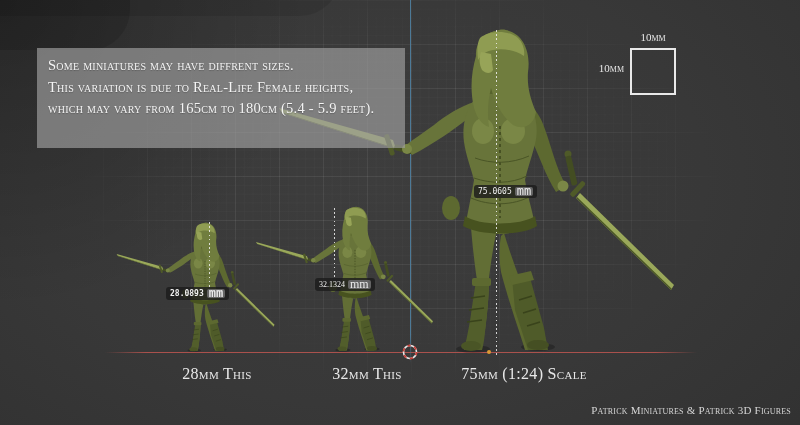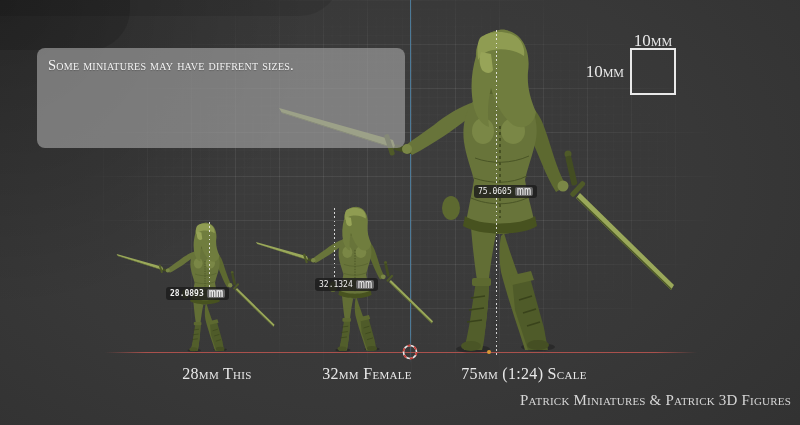--- a/index.html
+++ b/index.html
@@ -29,44 +29,44 @@
   .axis-x{position:absolute; left:105px; top:352px; width:592px; height:1px;
     background:linear-gradient(to right, rgba(190,85,80,0), rgba(190,85,80,0.85) 7%, rgba(190,85,80,0.85) 93%, rgba(190,85,80,0));}
   .axis-z{position:absolute; left:410px; top:0; width:1px; height:364px;
     background:linear-gradient(to bottom, rgba(78,125,156,0.95) 0%, rgba(78,125,156,0.95) 92%, rgba(78,125,156,0));}
   .origin-dot{position:absolute; left:487px; top:350px; width:4px; height:4px; border-radius:50%; background:#dd9a35;}
   
   .fig{position:absolute;}
   
   .info-box{
     position:absolute; left:37px; top:48px; width:368px; height:100px; box-sizing:border-box;
-    background:rgba(158,158,158,0.68); border-radius:8px; padding:7px 11px;
+    background:rgba(158,158,158,0.68); border-radius:0; padding:7px 11px;
     color:#f4f4f4; font-variant:small-caps; font-size:14.5px; line-height:21.5px;
     letter-spacing:0.25px; text-shadow:0 1px 1px rgba(0,0,0,0.25);
   }
   .info-box div{white-space:nowrap;}
   
   .meas-line{position:absolute; width:1px;
     background-image:repeating-linear-gradient(to bottom, rgba(240,240,240,0.85) 0 1.6px, transparent 1.6px 4.2px);}
   .meas-label{
     position:absolute; display:flex; align-items:center; gap:3px; height:13px;
     background:rgba(28,28,28,0.82); border-radius:3px; padding:0 4px;
     font-family:"DejaVu Sans Mono", monospace; font-size:8px; color:#f0f0f0; line-height:13px;
   }
   .meas-label .unit{background:#646464; color:#eaeaea; border-radius:2px; padding:0 2px; font-size:12px; line-height:9px;}
   
   .ref-square{position:absolute; left:630px; top:48px; width:42px; height:43px; border:2px solid #e9e9e9;}
-  .ref-label{position:absolute; color:#e8e8e8; font-variant:small-caps; font-size:17px;}
+  .ref-label{position:absolute; color:#e8e8e8; font-variant:small-caps; font-size:11px;}
   .ref-label.top{left:630px; top:31px; width:46px; text-align:center;}
   .ref-label.side{left:582px; top:62px; width:42px; text-align:right;}
   
   .caption{position:absolute; color:#e8e8e8; font-variant:small-caps; font-size:16px;
     transform:translateX(-50%); white-space:nowrap; letter-spacing:0.3px;}
-  .footer-credit{position:absolute; right:9px; top:392px; color:#d6d6d6; font-variant:small-caps;
-    font-size:15px; letter-spacing:0.2px;}
+  .footer-credit{position:absolute; right:9px; top:404px; color:#d6d6d6; font-variant:small-caps;
+    font-size:11px; letter-spacing:0.2px;}
   .cursor3d{position:absolute; left:399px; top:341px;}
 </style>
 </head>
 <body>
 
 <div class="viewport">
 
   <div class="layer grid"></div>
   <div class="shadow-rect a"></div>
   <div class="shadow-rect b"></div>
@@ -141,42 +141,44 @@
     </svg>
 
   <svg class="cursor3d" width="22" height="22">
     <circle cx="11" cy="11" r="6.5" fill="none" stroke="#e8e8e8" stroke-width="1.6"></circle>
     <circle cx="11" cy="11" r="6.5" fill="none" stroke="#c4403a" stroke-width="1.8" stroke-dasharray="3.4 3.4"></circle>
   </svg>
   <div class="origin-dot"></div>
 
   <div class="info-box">
     <div>Some miniatures may have diffrent sizes.</div>
+    <div>This variation is due to Real-Life Female heights,</div>
+    <div>which may vary from 165cm to 180cm (5.4 - 5.9 feet).</div>
   </div>
 
   <div class="meas-line" style="left:209px; top:222px; height:66px;"></div>
   <div class="meas-line" style="left:334px; top:208px; height:71px;"></div>
   <div class="meas-line" style="left:496px; top:30px; height:328px;"></div>
 
   <div class="meas-label" style="left:166px; top:287px;font-weight:bold;">
     <span>28.0893</span>
     <span class="unit">mm</span>
   </div>
-  <div class="meas-label" style="left:315px; top:278px;">
+  <div class="meas-label" style="left:315px; top:278px;font-family:Liberation Serif, serif;">
     <span>32.1324</span>
     <span class="unit">mm</span>
   </div>
   <div class="meas-label" style="left:474px; top:185px;">
     <span>75.0605</span>
     <span class="unit">mm</span>
   </div>
 
   <div class="ref-square"></div>
   <div class="ref-label top">10mm</div>
   <div class="ref-label side">10mm</div>
 
   <div class="caption" style="left:217px; top:365px;">28mm This</div>
-  <div class="caption" style="left:367px; top:365px;">32mm Female</div>
+  <div class="caption" style="left:367px; top:365px;">32mm This</div>
   <div class="caption" style="left:524px; top:365px;">75mm (1:24) Scale</div>
 
   <div class="footer-credit">Patrick Miniatures &amp; Patrick 3D Figures</div>
 
 </div>
 
 </body></html>

